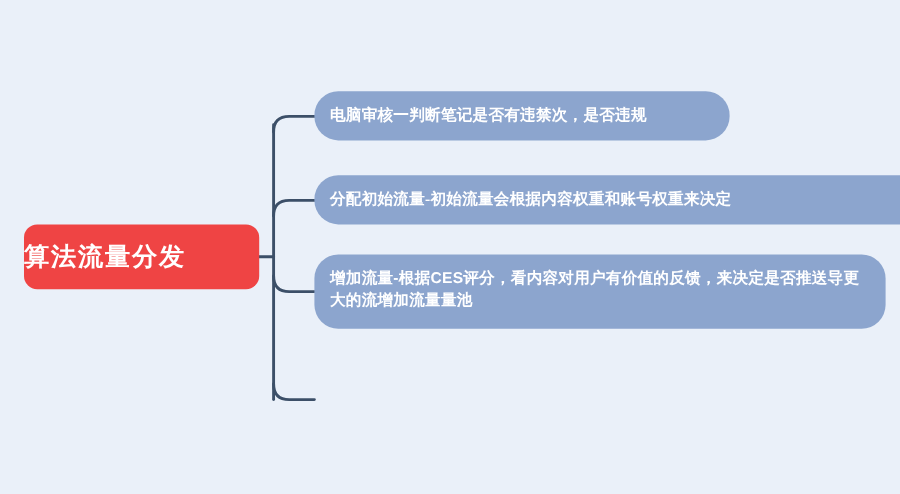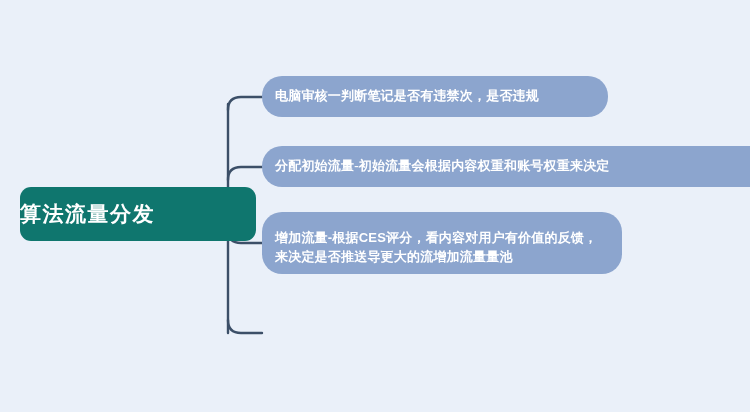--- a/index.html
+++ b/index.html
@@ -34,23 +34,23 @@
     display: flex;
     align-items: center;
     border-radius: 20px;
     color: #ffffff;
     font-weight: bold;
     letter-spacing: 0.2px;
   }
   .node-root {
     left: 20px;
     top: 187px;
-    width: 236px;
+    width: 196px;
     height: 54px;
-    background: #0f766e;
+    background: #ef4444;
     border-radius: 11px;
     justify-content: center;
     font-size: 21px;
     letter-spacing: 1.5px;
   }
   .node-child {
     background: #8ca5ce;
     padding: 7px 13px 8px 13px;
     font-size: 13px;
     line-height: 1.42;
@@ -64,23 +64,23 @@
   .node-c2 {
     left: 262px;
     top: 146px;
     width: 514px;
     height: 41px;
     font-family: Liberation Serif, serif;
   }
   .node-c3 {
     left: 262px;
     top: 212px;
-    width: 360px;
+    width: 476px;
     height: 62px;
-    align-items: flex-end;
+    align-items: center;
     padding-top: 4px;
   }
   .node-c4 {
     left: 262px;
     top: 302px;
     width: 453px;
     height: 62px;
     align-items: flex-start;
     padding-top: 11px;
   }

